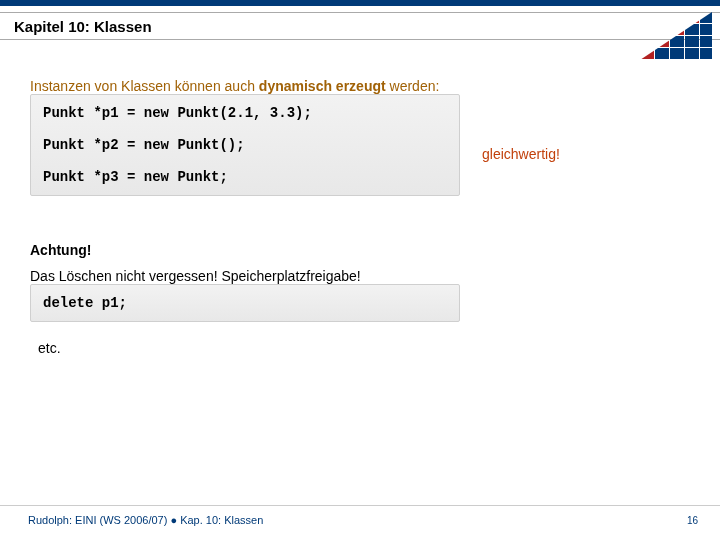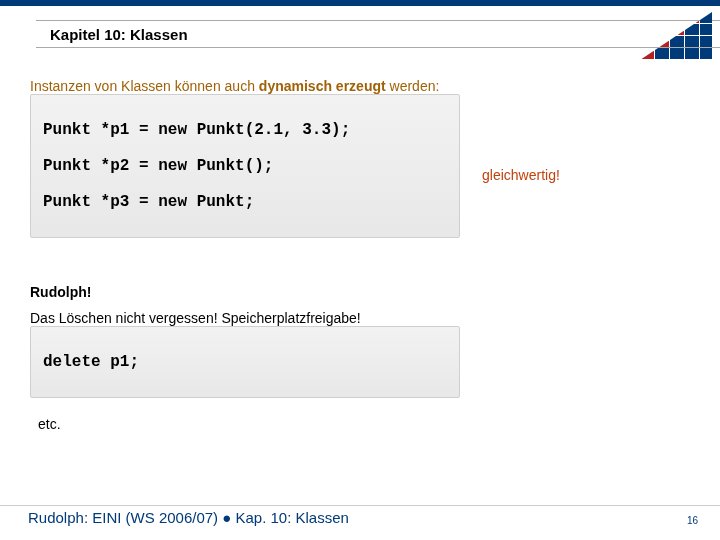--- a/index.html
+++ b/index.html
@@ -12,29 +12,28 @@
     overflow: hidden;
   }
   .header-stripe {
     position: absolute;
     top: 0; left: 0; right: 0;
     height: 6px;
     background: #003a78;
   }
   .subtitle-row {
     position: absolute;
-    top: 20px;
+    top: 12px;
     left: 0;
     right: 0;
     height: 28px;
     border-top: 1px solid #aaa;
     border-bottom: 1px solid #aaa;
     display: flex;
     align-items: center;
-    margin-left: 36px;
   }
   .chapter-title {
     font-size: 15px;
     font-weight: bold;
     color: #000;
     margin-left: 14px;
   }
   .logo {
     position: absolute;
     top: 12px;
@@ -51,23 +50,23 @@
   }
   .intro {
     font-size: 14px;
     color: #a16207;
   }
   .intro b { font-weight: bold; }
   .code-block {
     background: linear-gradient(#f2f2f2, #e8e8e8);
     border: 1px solid #cfcfcf;
     border-radius: 2px;
-    padding: 26px 12px;
+    padding: 10px 12px;
     font-family: "Courier New", monospace;
-    font-size: 16px;
+    font-size: 14px;
     font-weight: bold;
     white-space: pre;
     width: 430px;
     margin-bottom: 18px;
   }
   .code-row {
     display: flex;
     align-items: center;
     gap: 22px;
   }
@@ -85,21 +84,21 @@
     font-size: 14px;
   }
   .etc {
     font-size: 14px;
     margin-left: 8px;
   }
   .footer {
     position: absolute;
     left: 28px;
     bottom: 14px;
-    font-size: 15px;
+    font-size: 11px;
     color: #003a78;
   }
   .page-no {
     position: absolute;
     right: 22px;
     bottom: 14px;
     font-size: 10px;
     color: #003a78;
   }
   .footer-line {
@@ -158,21 +157,21 @@
 
   <div class="code-row">
     <div class="code-block">Punkt *p1 = new Punkt(2.1, 3.3);
 
 Punkt *p2 = new Punkt();
 
 Punkt *p3 = new Punkt;</div>
     <div class="side-label">gleichwertig!</div>
   </div>
 
-  <p class="warn">Rudolph!</p>
+  <p class="warn">Achtung!</p>
   <p class="warn-text">Das Löschen nicht vergessen! Speicherplatzfreigabe!</p>
 
   <div class="code-block">delete p1;</div>
 
   <p class="etc">etc.</p>
 </div>
 
 <div class="footer-line"></div>
 <div class="footer">Rudolph: EINI (WS 2006/07)  ●  Kap. 10: Klassen</div>
 <div class="page-no">16</div>

